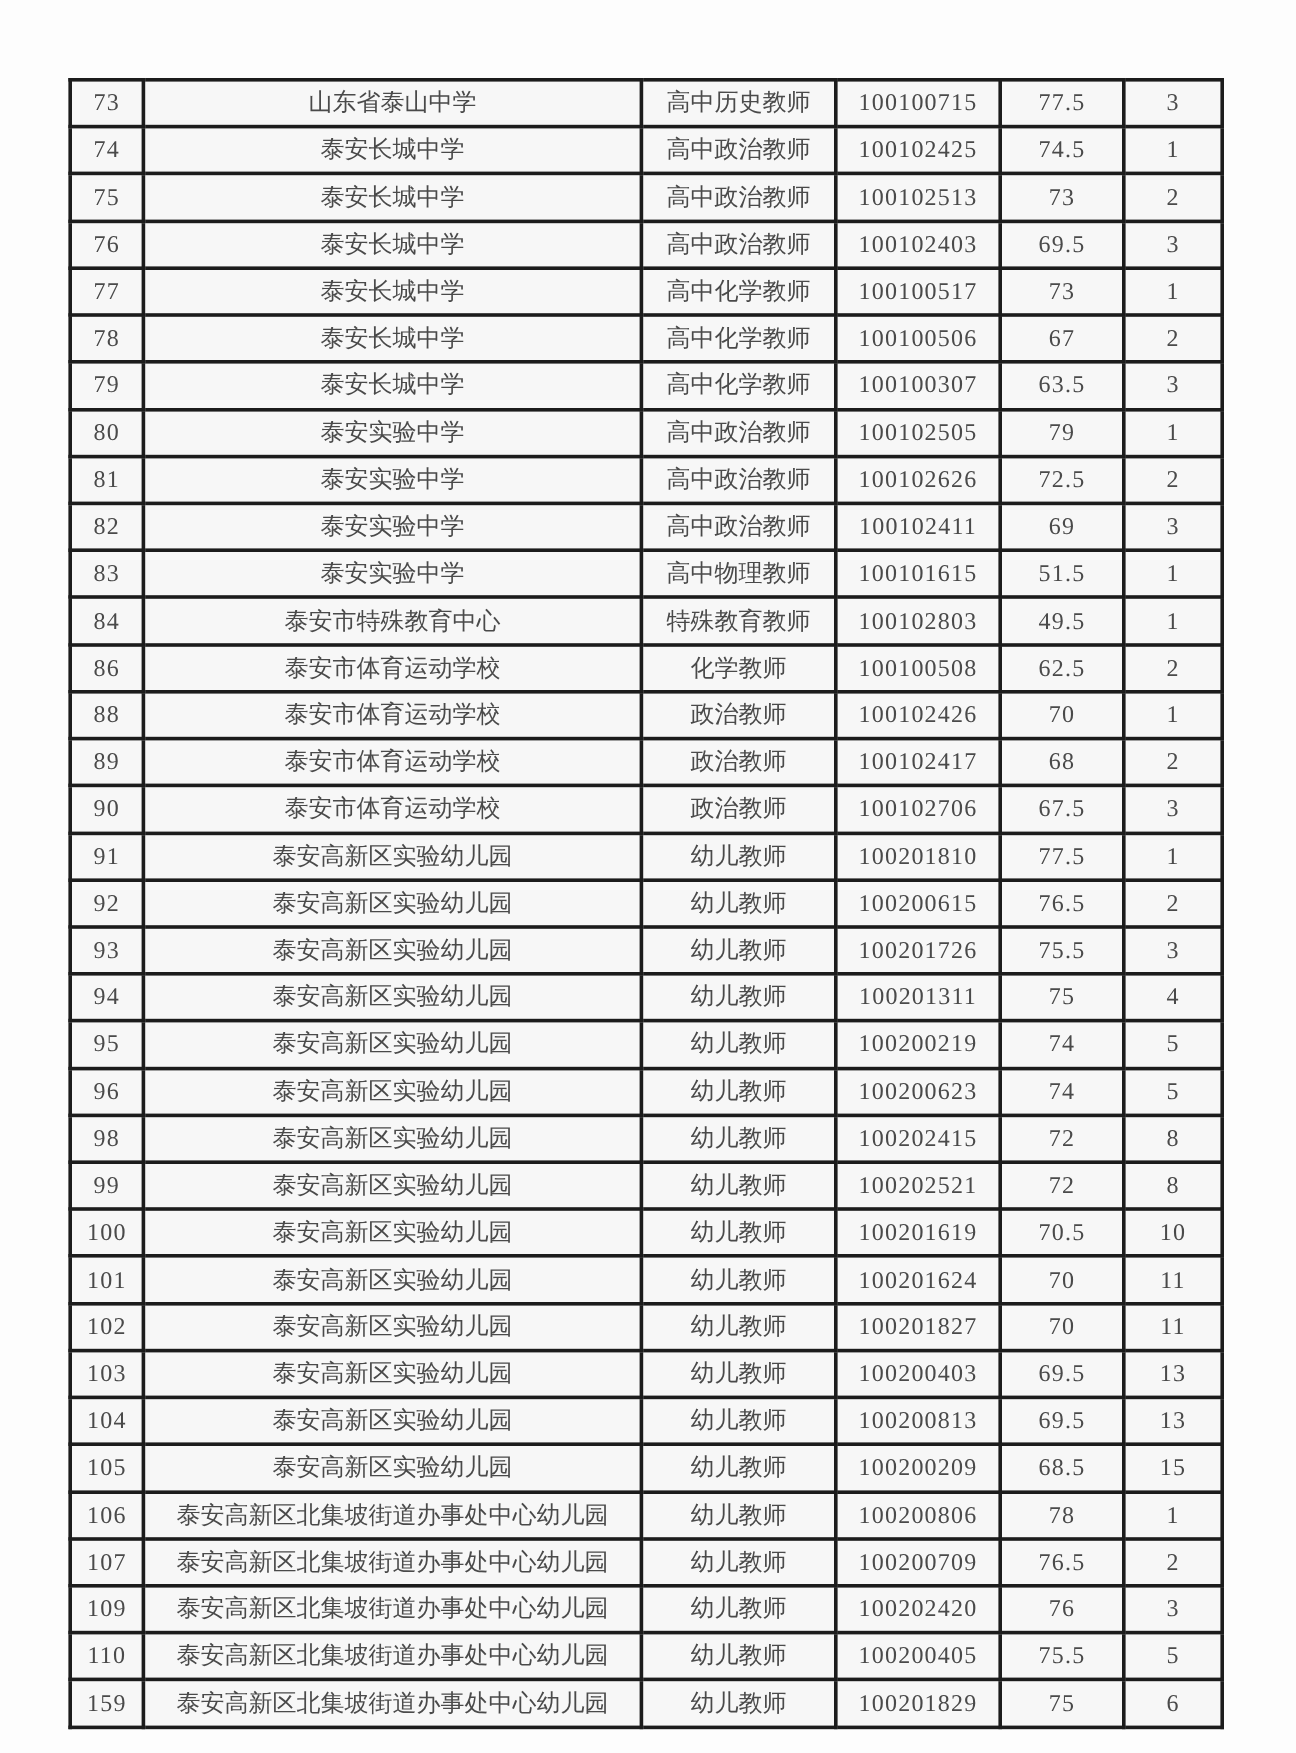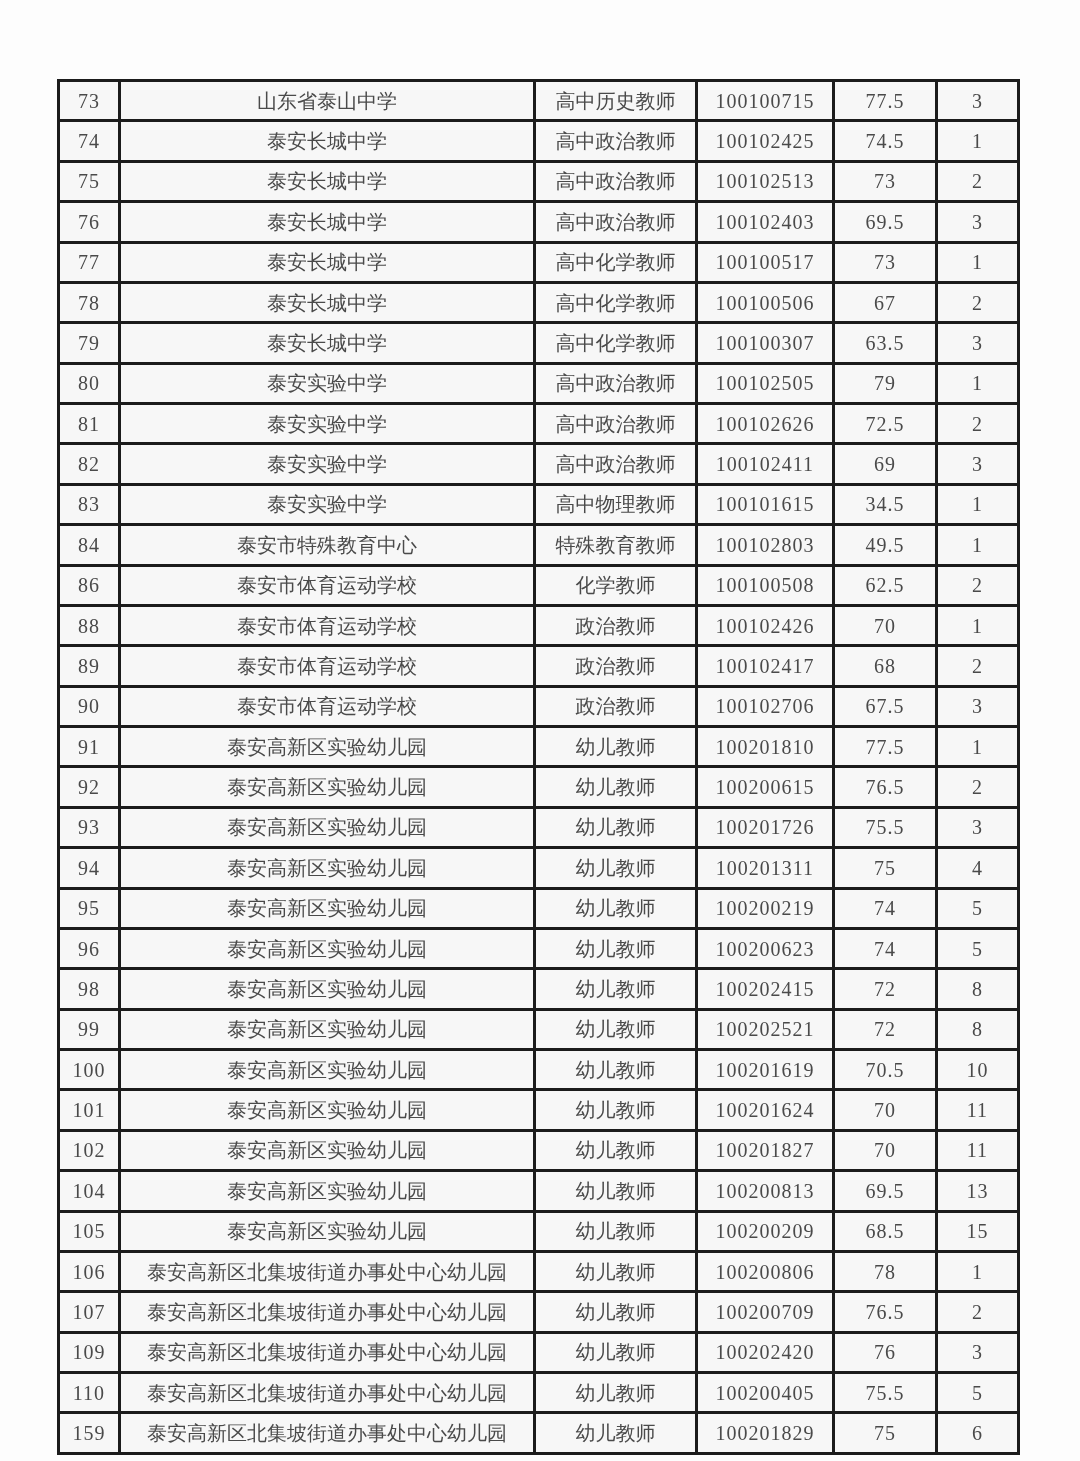--- a/index.html
+++ b/index.html
@@ -16,21 +16,21 @@
     font-family: "Liberation Serif", "DejaVu Serif", serif;
   }
   .page {
     position: relative;
     width: 1080px; height: 1461px;
     background: var(--page-bg);
     overflow: hidden;
   }
   table.rank-table {
     position: absolute;
-    left: 57px; top: 79px;
+    left: 57px; top: 65px;
     width: 960px; height: 1376px;
     border-collapse: collapse;
     table-layout: fixed;
   }
   table.rank-table td {
     border: 3px solid var(--border-c);
     background: var(--cell-bg);
     color: var(--text-c);
     text-align: center;
     vertical-align: middle;
@@ -138,21 +138,21 @@
     <td class="c-position">高中政治教师</td>
     <td class="c-id">100102411</td>
     <td class="c-score">69</td>
     <td class="c-rank">3</td>
   </tr>
         <tr>
     <td class="c-seq">83</td>
     <td class="c-school">泰安实验中学</td>
     <td class="c-position">高中物理教师</td>
     <td class="c-id">100101615</td>
-    <td class="c-score">34.5</td>
+    <td class="c-score">51.5</td>
     <td class="c-rank">1</td>
   </tr>
         <tr>
     <td class="c-seq">84</td>
     <td class="c-school">泰安市特殊教育中心</td>
     <td class="c-position">特殊教育教师</td>
     <td class="c-id">100102803</td>
     <td class="c-score">49.5</td>
     <td class="c-rank">1</td>
   </tr>
@@ -270,20 +270,28 @@
   </tr>
         <tr>
     <td class="c-seq">102</td>
     <td class="c-school">泰安高新区实验幼儿园</td>
     <td class="c-position">幼儿教师</td>
     <td class="c-id">100201827</td>
     <td class="c-score">70</td>
     <td class="c-rank">11</td>
   </tr>
         <tr>
+    <td class="c-seq">103</td>
+    <td class="c-school">泰安高新区实验幼儿园</td>
+    <td class="c-position">幼儿教师</td>
+    <td class="c-id">100200403</td>
+    <td class="c-score">69.5</td>
+    <td class="c-rank">13</td>
+  </tr>
+        <tr>
     <td class="c-seq">104</td>
     <td class="c-school">泰安高新区实验幼儿园</td>
     <td class="c-position">幼儿教师</td>
     <td class="c-id">100200813</td>
     <td class="c-score">69.5</td>
     <td class="c-rank">13</td>
   </tr>
         <tr>
     <td class="c-seq">105</td>
     <td class="c-school">泰安高新区实验幼儿园</td>

